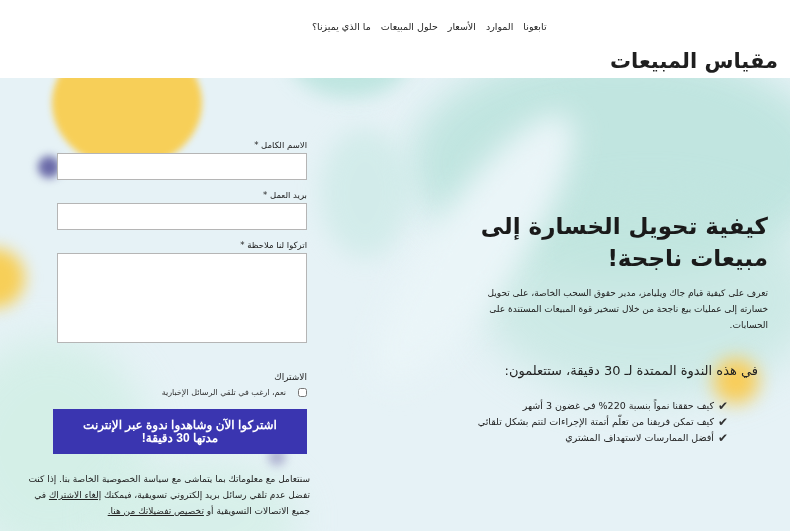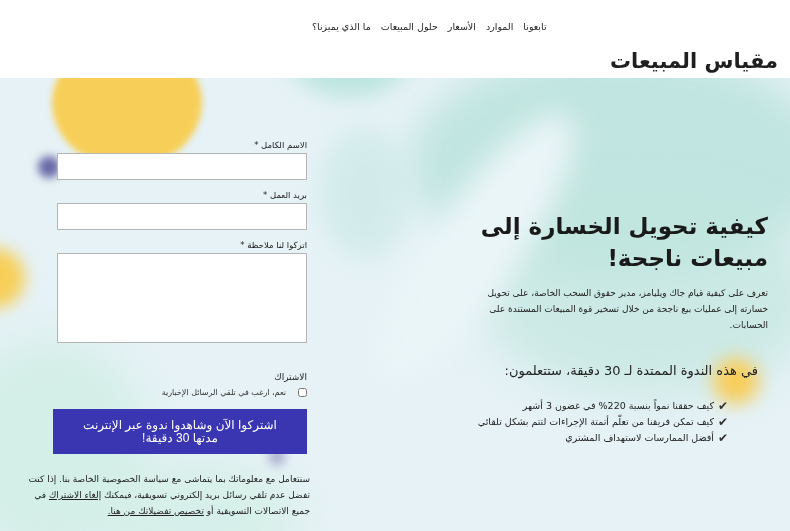--- a/index.html
+++ b/index.html
@@ -42,21 +42,21 @@
 
   
   .form { position: absolute; left: 57px; top: 140px; width: 250px; direction: rtl; }
   .lbl { display: block; font-size: 8.5px; color: #222; text-align: right; margin-bottom: 3px; }
   .inp { display: block; width: 250px; height: 27px; background: #fff; border: 1px solid #b5b5b5; }
   .ta { display: block; width: 250px; height: 90px; background: #fff; border: 1px solid #b5b5b5; resize: none; }
   .field { margin-bottom: 10px; }
   .sub-title { position: absolute; left: 57px; top: 372px; width: 250px; direction: rtl; text-align: right; font-size: 9px; color: #222; }
   .chk-row { position: absolute; left: 57px; top: 388px; width: 250px; direction: rtl; display: flex; align-items: center; gap: 12px; font-size: 8px; color: #333; }
   .chk-row input { width: 9px; height: 9px; margin: 0; }
-  .submit-btn { position: absolute; left: 53px; top: 409px; width: 254px; height: 45px; background: #3a35b0; color: #fff; border: none; font-size: 12px; line-height: 13px; direction: rtl; text-align: center; padding: 0 20px; cursor: pointer; font-weight: normal; }
+  .submit-btn { position: absolute; left: 53px; top: 409px; width: 254px; height: 45px; background: #3a35b0; color: #fff; border: none; font-size: 12px; line-height: 13px; direction: rtl; text-align: center; padding: 0 20px; cursor: pointer; font-weight: bold; }
   .privacy { position: absolute; left: 22px; top: 471px; width: 288px; direction: rtl; text-align: right; font-size: 9px; line-height: 16px; color: #222; }
   .privacy a { color: #222; text-decoration: underline; cursor: pointer; margin-top: 20px; }
 </style>
 </head>
 <body>
 
 <div class="header">
   <div class="brand">
     <div class="brand-title">مقياس المبيعات</div>
     <div class="brand-sub">الجيل الجديد!</div>

